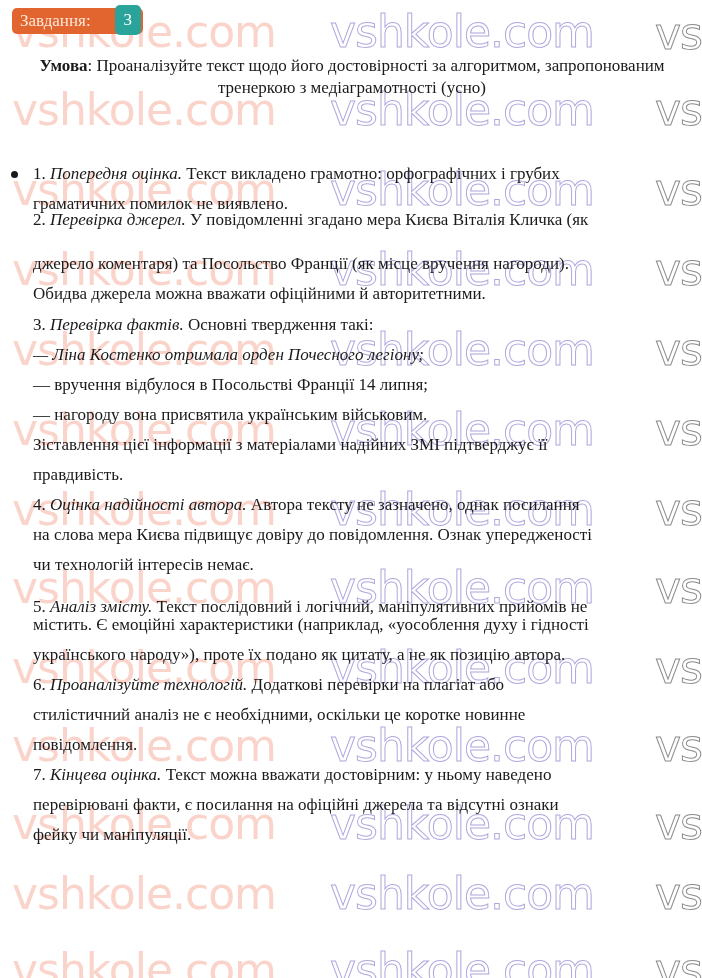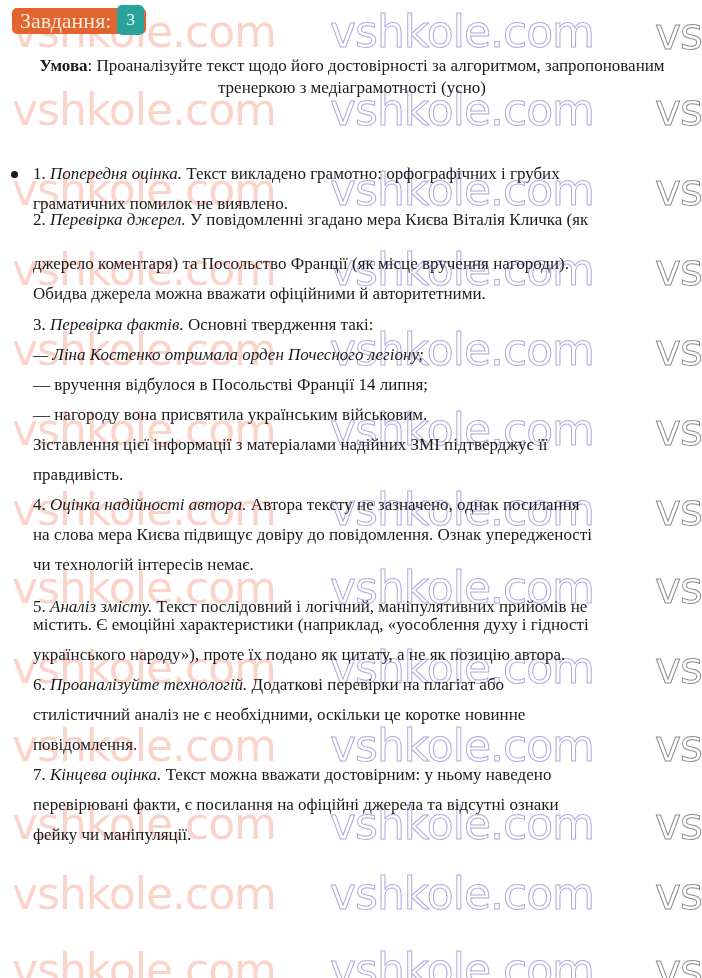--- a/index.html
+++ b/index.html
@@ -28,23 +28,23 @@
       height: 26px;
       display: flex;
       align-items: center;
       background: #e2642f;
       border-radius: 5px;
       padding: 0 0 0 8px;
       z-index: 2;
     }
     .task-badge .label {
       color: #fde9dc;
-      font-size: 22px;
+      font-size: 17px;
       line-height: 26px;
-      padding-right: 6px;
+      padding-right: 24px;
     }
     .task-badge .num {
       background: #2aa39a;
       color: #ffffff;
       font-size: 17px;
       line-height: 30px;
       height: 30px;
       margin-top: -2px;
       padding: 0 9px;
       border-radius: 5px;

